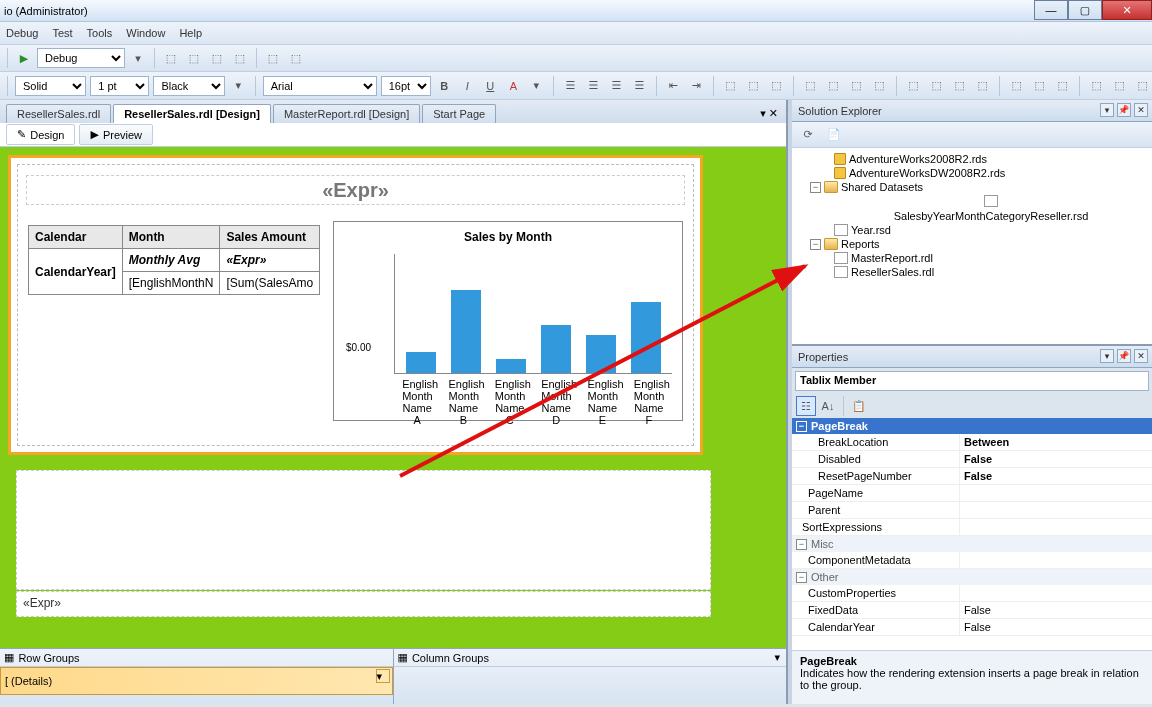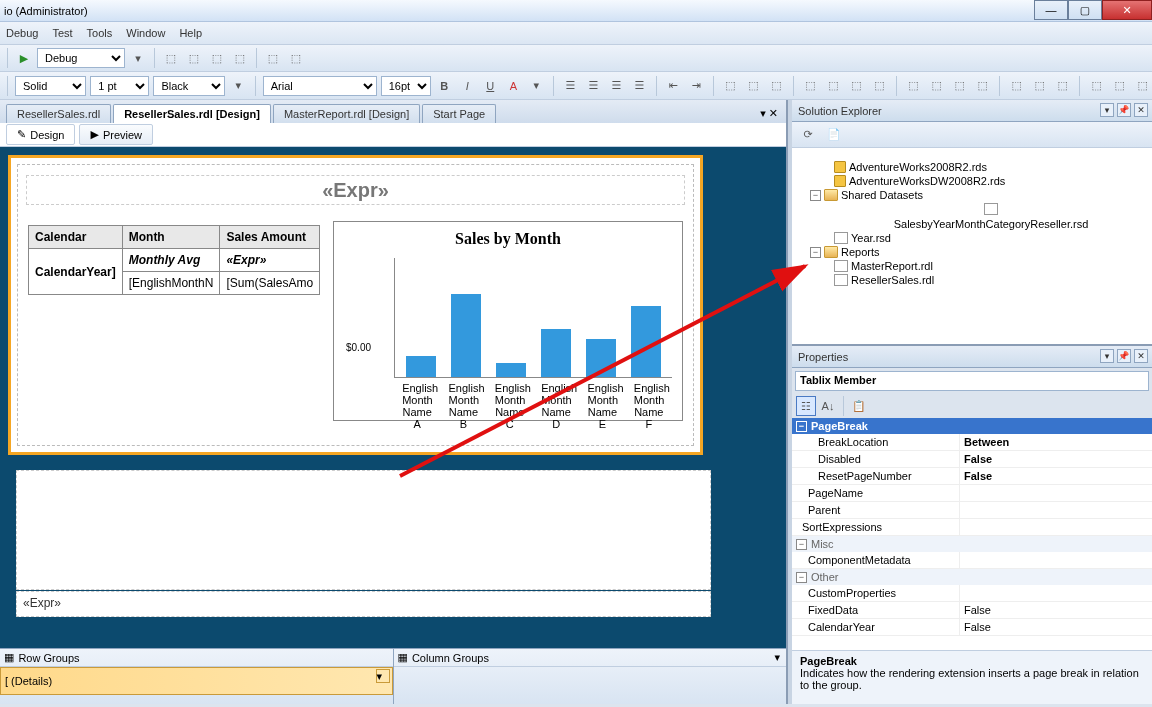--- a/index.html
+++ b/index.html
@@ -19,50 +19,50 @@
 .workspace{display:flex;height:604px;}
 .left{width:788px;display:flex;flex-direction:column;border-right:2px solid #8a9cb4;}
 .right{flex:1;display:flex;flex-direction:column;}
 .doctabs{height:23px;background:linear-gradient(to bottom,#e4ebf5,#cfdcec);display:flex;align-items:flex-end;padding-left:6px;}
 .doctab{padding:3px 10px;border:1px solid #8fa5c0;border-bottom:none;background:linear-gradient(to bottom,#e6edf6,#d2dfee);margin-right:2px;color:#333;border-radius:2px 2px 0 0;}
 .doctab.active{background:#fff;font-weight:bold;color:#000;}
 .doctabs-close{margin-left:auto;margin-right:8px;display:flex;gap:3px;align-items:center;padding-bottom:3px;}
 .subtabs{height:24px;background:#fff;border-bottom:1px solid #c0cee0;display:flex;align-items:center;padding-left:6px;}
 .subtab{padding:3px 10px;border:1px solid #c0cee0;background:linear-gradient(to bottom,#fafcfe,#e6edf6);margin-right:4px;display:flex;align-items:center;gap:4px;border-radius:2px;}
 .subtab.active{background:#fff;}
-.designarea{flex:1;background:#0c4a6e;position:relative;overflow:hidden;}
+.designarea{flex:1;background:#84cc16;position:relative;overflow:hidden;}
 .canvas{position:absolute;left:8px;top:8px;right:40px;bottom:8px;}
 .reportbody{border:3px solid #f5a623;background:#fff;width:695px;height:300px;position:relative;}
 .reportinner{position:absolute;inset:6px;border:1px dashed #bbb;}
 .titlebox{margin:10px 8px 6px 8px;height:30px;border:1px dashed #ccc;display:flex;align-items:center;justify-content:center;}
 .titlebox span{font-size:20px;font-weight:bold;color:#777;}
 .tablix{position:absolute;left:10px;top:60px;display:flex;}
 .tablix table{border-collapse:collapse;}
 .tablix td,.tablix th{border:1px solid #888;padding:4px 6px;font-size:12px;text-align:left;background:#f0f0f0;}
 .tablix th{background:#e8e8e8;font-weight:bold;}
 .tablix .ital{font-style:italic;font-weight:bold;}
 .chart{position:absolute;right:10px;top:56px;width:350px;height:200px;border:1px solid #888;background:#fff;}
-.charttitle{text-align:center;font-weight:bold;font-size:16px;padding-top:8px;font-family:Liberation Serif, serif;}
+.charttitle{text-align:center;font-weight:bold;font-size:12px;padding-top:8px;}
 .chartbars{position:relative;height:120px;margin:10px 10px 0 60px;border-left:1px solid #888;border-bottom:1px solid #888;display:flex;align-items:flex-end;justify-content:space-around;padding:0 4px;}
 .bar{width:30px;background:#3399dd;}
 .ylab{position:absolute;left:12px;top:120px;font-size:10px;}
 .xlabs{display:flex;justify-content:space-around;margin:4px 10px 0 60px;font-size:8px;text-align:center;}
 .xlabs div{width:30px;}
 .footer{position:absolute;left:8px;top:436px;width:695px;height:26px;border:1px dashed #ccc;padding:4px 6px;font-size:12px;color:#333;background:#fff;}
 .lower{position:absolute;left:8px;top:315px;width:695px;height:120px;border:1px dashed #ccc;background:#fff;}
 .groups{height:56px;background:linear-gradient(to bottom,#eef3fa,#d8e4f2);border-top:1px solid #8fa5c0;display:flex;}
 .grpcol{flex:1;}
 .grphdr{height:18px;display:flex;align-items:center;padding-left:4px;gap:4px;border-bottom:1px solid #c0cee0;}
 .grprow{height:28px;background:linear-gradient(to right,#ffd98a,#ffe7b0);border:1px solid #c99a3a;display:flex;align-items:center;padding:0 4px;position:relative;}
 .grprow .dd{position:absolute;right:2px;top:1px;width:14px;height:14px;border:1px solid #c99a3a;background:#ffe7b0;}
 .panel-hdr{height:22px;background:linear-gradient(to bottom,#e5ecf6,#cddded);border-bottom:1px solid #8fa5c0;display:flex;align-items:center;padding:0 6px;font-size:11px;color:#333;position:relative;}
 .panel-ctrls{position:absolute;right:4px;top:3px;display:flex;gap:3px;}
 .pctrl{width:14px;height:14px;border:1px solid #8fa5c0;background:#e8f0fa;font-size:9px;display:flex;align-items:center;justify-content:center;}
 .sol-toolbar{height:26px;background:linear-gradient(to bottom,#eef3fa,#d8e4f2);border-bottom:1px solid #c0cee0;display:flex;align-items:center;padding-left:6px;gap:6px;}
-.tree{flex:1;background:#fff;overflow:auto;padding:12px 0;font-size:11px;}
+.tree{flex:1;background:#fff;overflow:auto;padding:4px 0;font-size:11px;}
 .tree-item{display:flex;align-items:center;padding:1px 4px;gap:3px;white-space:nowrap;}
 .exp{width:11px;height:11px;border:1px solid #888;background:#fff;font-size:9px;line-height:9px;text-align:center;color:#555;display:inline-block;}
 .tree .folder-icon,.tree .file-icon{width:14px;height:12px;display:inline-block;}
 .folder-icon{background:linear-gradient(to bottom,#ffe9a6,#e8b354);border:1px solid #c89933;border-radius:1px;}
 .file-icon{background:#fff;border:1px solid #999;position:relative;}
 .ds-icon{width:12px;height:12px;background:#f5c542;border:1px solid #b78c1e;border-radius:1px;display:inline-block;}
 .props{display:flex;flex-direction:column;border-top:2px solid #8a9cb4;height:360px;}
 .prop-obj{height:20px;background:#fff;border:1px solid #9db4cf;margin:3px;padding:2px 4px;font-weight:bold;}
 .prop-tb{height:24px;display:flex;align-items:center;padding-left:4px;gap:2px;}
 .pgrid{flex:1;background:#fff;overflow-y:scroll;font-size:11px;}

